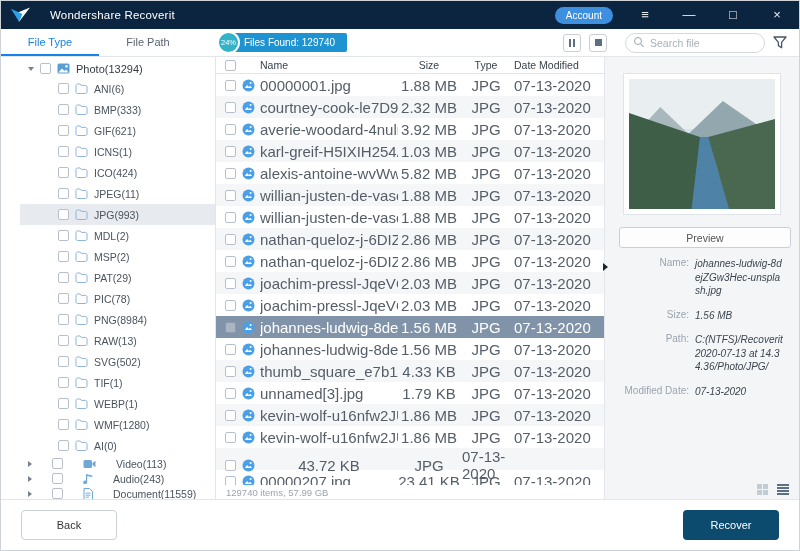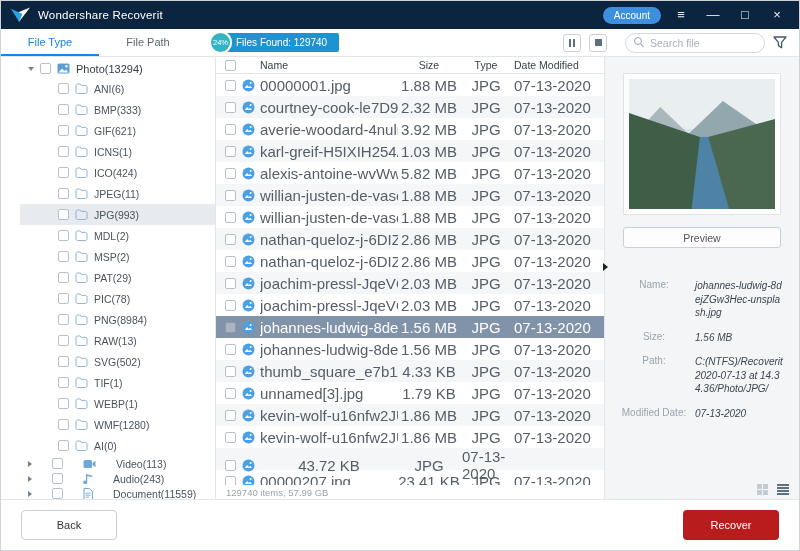--- a/index.html
+++ b/index.html
@@ -1,33 +1,33 @@
 <!DOCTYPE html>
 <html><head>
 <meta charset="utf-8">
 <style>
   * { margin:0; padding:0; box-sizing:border-box; }
   html,body { width:800px; height:551px; overflow:hidden; }
   body { font-family:"Liberation Sans","DejaVu Sans",sans-serif; background:#fff; }
   .app { width:800px; height:551px; display:flex; flex-direction:column; border:1px solid #cdd3d9; background:#fff; }
 
   
-  .titlebar { height:28px; flex:0 0 28px; background:#0b2440; display:flex; align-items:center; padding:0 10px; gap:8px; }
+  .titlebar { height:28px; flex:0 0 28px; background:#0b2440; display:flex; align-items:center; padding:0 10px; gap:20px; }
   .logo { width:19px; height:16px; flex:0 0 19px; }
   .tb-title { color:#fff; font-size:11.5px; letter-spacing:.2px; }
   .tb-spacer { flex:1; }
   .account-btn { background:#3d8fe0; color:#fff; font-size:10px; padding:3px 11px; border-radius:9px; border:none; cursor:pointer; }
   .win-btn { color:#e8edf2; font-size:13px; width:24px; text-align:center; line-height:28px; cursor:pointer; }
 
   
   .toolbar { height:28px; flex:0 0 28px; display:flex; align-items:center; border-bottom:1px solid #e2e6ea; background:#fff; }
   .tabs { width:196px; flex:0 0 196px; display:flex; height:100%; }
   .tab { flex:1; display:flex; align-items:center; justify-content:center; font-size:11px; color:#5a6672; border-bottom:2px solid transparent; cursor:pointer; }
   .tab.active { color:#1583e9; border-bottom-color:#1583e9; }
-  .progress-wrap { display:flex; align-items:center; margin-left:12px;text-align:center; }
+  .progress-wrap { display:flex; align-items:center; margin-left:20px;text-align:center; }
   .progress-pct { width:23px; height:23px; border-radius:50%; background:#33b3c8; color:#fff; font-size:7.5px; display:flex; align-items:center; justify-content:center; z-index:2; border:2px solid #fff; }
   .progress-bar { background:#1d93d2; color:#fff; font-size:10px; height:19px; display:flex; align-items:center; padding:0 12px 0 16px; margin-left:-12px; border-radius:0 2px 2px 0; white-space:nowrap; }
   .tool-right { margin-left:auto; display:flex; align-items:center; gap:8px; padding-right:12px; }
   .icon-btn { width:18px; height:18px; border:1px solid #c8cfd7; border-radius:3px; background:#fff; display:flex; align-items:center; justify-content:center; cursor:pointer; }
   .pause-glyph { display:flex; gap:2px; } .pause-glyph i { width:2px; height:8px; background:#5d6f82; }
   .stop-glyph { width:7px; height:7px; background:#5d6f82; }
   .search-box { width:140px; height:20px; border:1px solid #d3d9df; border-radius:10px; display:flex; align-items:center; padding:0 8px; gap:5px; background:#fff; margin-left:10px; }
   .search-box input { border:none; outline:none; font-size:10.5px; color:#333; width:100%; background:transparent; font-family:inherit; }
   .search-box input::placeholder { color:#a6b0ba; }
   .mag { width:11px; height:11px; position:relative; flex:0 0 11px; }
@@ -66,35 +66,35 @@
   .cell-cb { padding-left:9px; display:flex; }
   .cell-ic { display:flex; }
   .cell-name { overflow:hidden; white-space:nowrap; padding-right:6px; }
   .statusbar { height:14px; flex:0 0 14px; font-size:9.5px; color:#9aa4ae; padding-left:10px; display:flex; align-items:center; background:#fff; }
 
   
   .preview-panel { width:195px; flex:0 0 195px; background:#f3f5f7; border-left:1px solid #e2e6ea; position:relative; padding:14px 14px 0; }
   .collapse-arrow { position:absolute; left:-2px; top:206px; width:0; height:0; border-top:4px solid transparent; border-bottom:4px solid transparent; border-left:5px solid #1d232a; cursor:pointer; }
   .thumb { width:158px; height:142px; background:#fff; border:1px solid #e0e4e8; padding:5px; margin:2px auto 12px; }
   .thumb svg { width:100%; height:100%; display:block; }
-  .preview-btn { display:block; width:158px; height:21px; margin:0 auto 31px; background:#fdfdfd; border:1px solid #c9d0d8; border-radius:3px; font-size:10.5px; color:#555; cursor:pointer; font-family:inherit; }
+  .preview-btn { display:block; width:172px; height:21px; margin:0 auto 9px; background:#fdfdfd; border:1px solid #c9d0d8; border-radius:3px; font-size:10.5px; color:#555; cursor:pointer; font-family:inherit; }
   .fields { display:flex; flex-direction:column; gap:11px; }
   .field { display:flex; gap:6px; font-size:10px; }
-  .f-label { width:70px; flex:0 0 70px; text-align:center; color:#9aa4ae; }
+  .f-label { width:70px; flex:0 0 70px; text-align:right; color:#9aa4ae; }
   .f-value { flex:1; color:#3c4650; word-break:break-all; line-height:1.35;font-style:italic; }
   .view-icons { position:absolute; right:10px; bottom:4px; display:flex; gap:9px; align-items:center; }
   .grid-ic { width:11px; height:11px; display:grid; grid-template-columns:1fr 1fr; grid-template-rows:1fr 1fr; gap:1px; cursor:pointer; }
   .grid-ic i { background:#c3cbd3; }
   .list-ic { width:12px; height:11px; display:flex; flex-direction:column; justify-content:space-between; cursor:pointer; }
   .list-ic i { height:2px; background:#5d6f82; }
 
   
   .footer { height:51px; flex:0 0 51px; border-top:1px solid #e2e6ea; display:flex; align-items:center; justify-content:space-between; padding:0 20px; background:#fff; }
   .back-btn { width:96px; height:30px; background:#fff; border:1px solid #c9d0d8; border-radius:4px; font-size:11px; color:#333; cursor:pointer; font-family:inherit; }
-  .recover-btn { width:96px; height:30px; background:#b91c1c; border:none; border-radius:4px; font-size:11px; color:#fff; cursor:pointer; font-family:inherit; }
+  .recover-btn { width:96px; height:30px; background:#0c4a6e; border:none; border-radius:4px; font-size:11px; color:#fff; cursor:pointer; font-family:inherit; }
 </style>
 </head>
 <body>
 
 <div class="app">
 
   <div class="titlebar">
     <svg class="logo" viewBox="0 0 20 16">
       <path d="M20 0 L8.5 15 L6.5 5.5 Z" fill="#ffffff"></path>
       <path d="M0 1.5 L8.5 15 L12 7 Z" fill="#29a3e8"></path>

